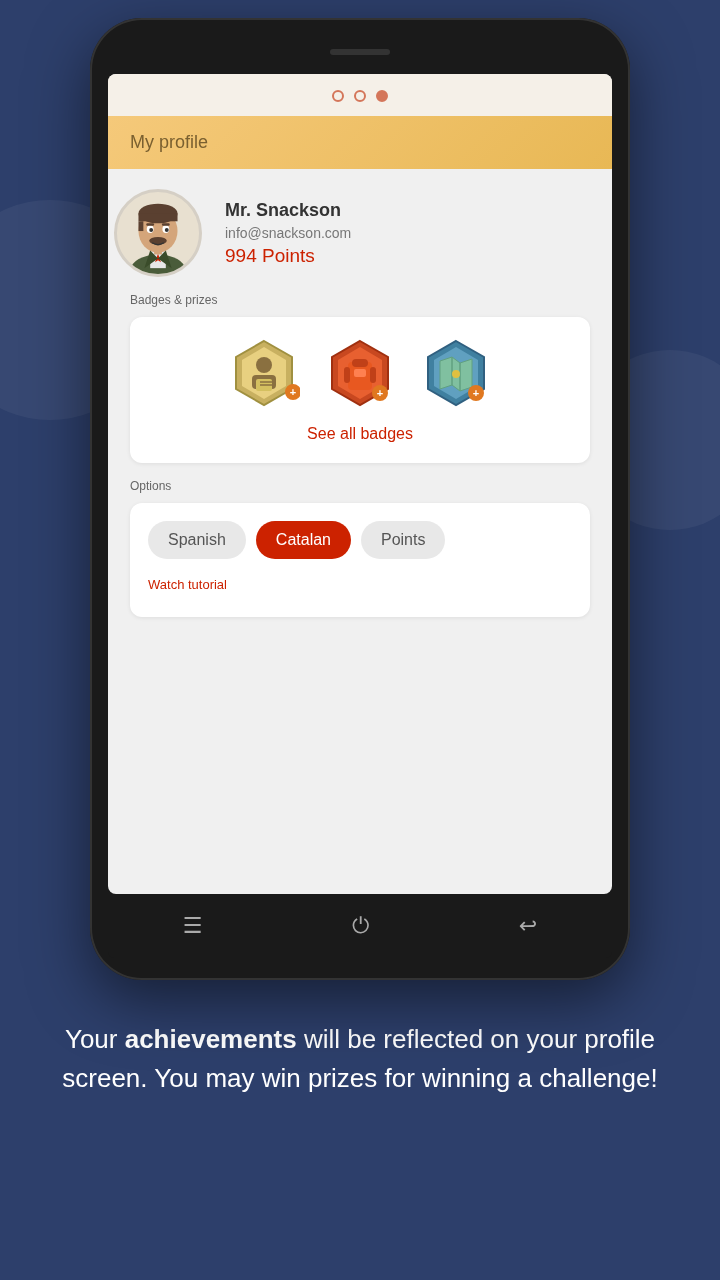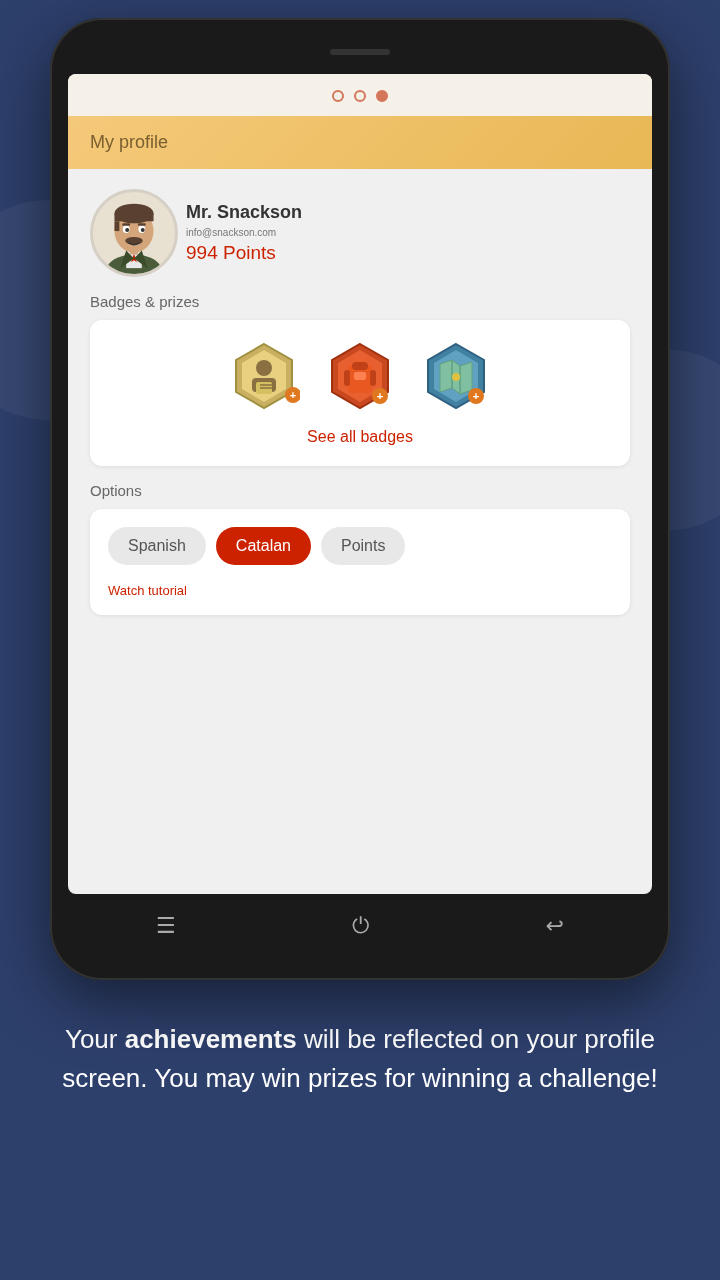--- a/index.html
+++ b/index.html
@@ -29,21 +29,21 @@
       top: 350px;
       width: 180px;
       height: 180px;
       background: rgba(255,255,255,0.05);
       border-radius: 50%;
     }
 
     
     .phone-wrapper {
       position: relative;
-      width: 620px;
+      width: 540px;
       margin: 18px auto 0;
       z-index: 1;
     }
 
     .phone-outer {
       background: #1a1a1a;
       border-radius: 52px;
       padding: 18px 18px 22px;
       box-shadow: 0 20px 60px rgba(0,0,0,0.5), inset 0 0 0 2px #333;
     }
@@ -112,24 +112,24 @@
     .app-name {
       color: #cc2200;
       font-size: 26px;
       font-weight: 700;
       letter-spacing: 1px;
     }
 
     
     .user-info-section {
       background: #f0f0f0;
-      padding: 20px 22px 16px;
-      display: flex;
-      align-items: center;
-      gap: 8px;
+      padding: 20px 6px 16px;
+      display: flex;
+      align-items: center;
+      gap: 23px;
     }
 
     .avatar-container {
       width: 88px;
       height: 88px;
       border-radius: 50%;
       background: #e8e0d0;
       flex-shrink: 0;
       display: flex;
       align-items: center;
@@ -144,36 +144,36 @@
       flex-direction: column;
       gap: 4px;
     }
     .user-name {
       color: #333;
       font-size: 18px;
       font-weight: 600;
     }
     .user-email {
       color: #777;
-      font-size: 10px;
+      font-size: 14px;
     }
     .user-points {
       color: #cc2200;
       font-size: 19px;
       font-weight: 500;
     }
 
     
     .badges-section {
       background: #f0f0f0;
       padding: 0 22px 16px;
     }
     .section-label {
       color: #666;
-      font-size: 15px;
+      font-size: 12px;
       margin-bottom: 10px;
     }
     .badges-card {
       background: #fff;
       border-radius: 12px;
       padding: 20px;
       display: flex;
       flex-direction: column;
       align-items: center;
       gap: 16px;
@@ -194,21 +194,21 @@
     }
 
     
     .options-section {
       background: #f0f0f0;
       padding: 0 22px 16px;
     }
     .options-card {
       background: #fff;
       border-radius: 12px;
-      padding: 18px 18px 16px;
+      padding: 18px 18px 24px;
       box-shadow: 0 1px 4px rgba(0,0,0,0.08);
     }
     .language-row {
       display: flex;
       gap: 10px;
       align-items: center;
       margin-bottom: 16px;
       flex-wrap: wrap;
     }
     .lang-btn {

